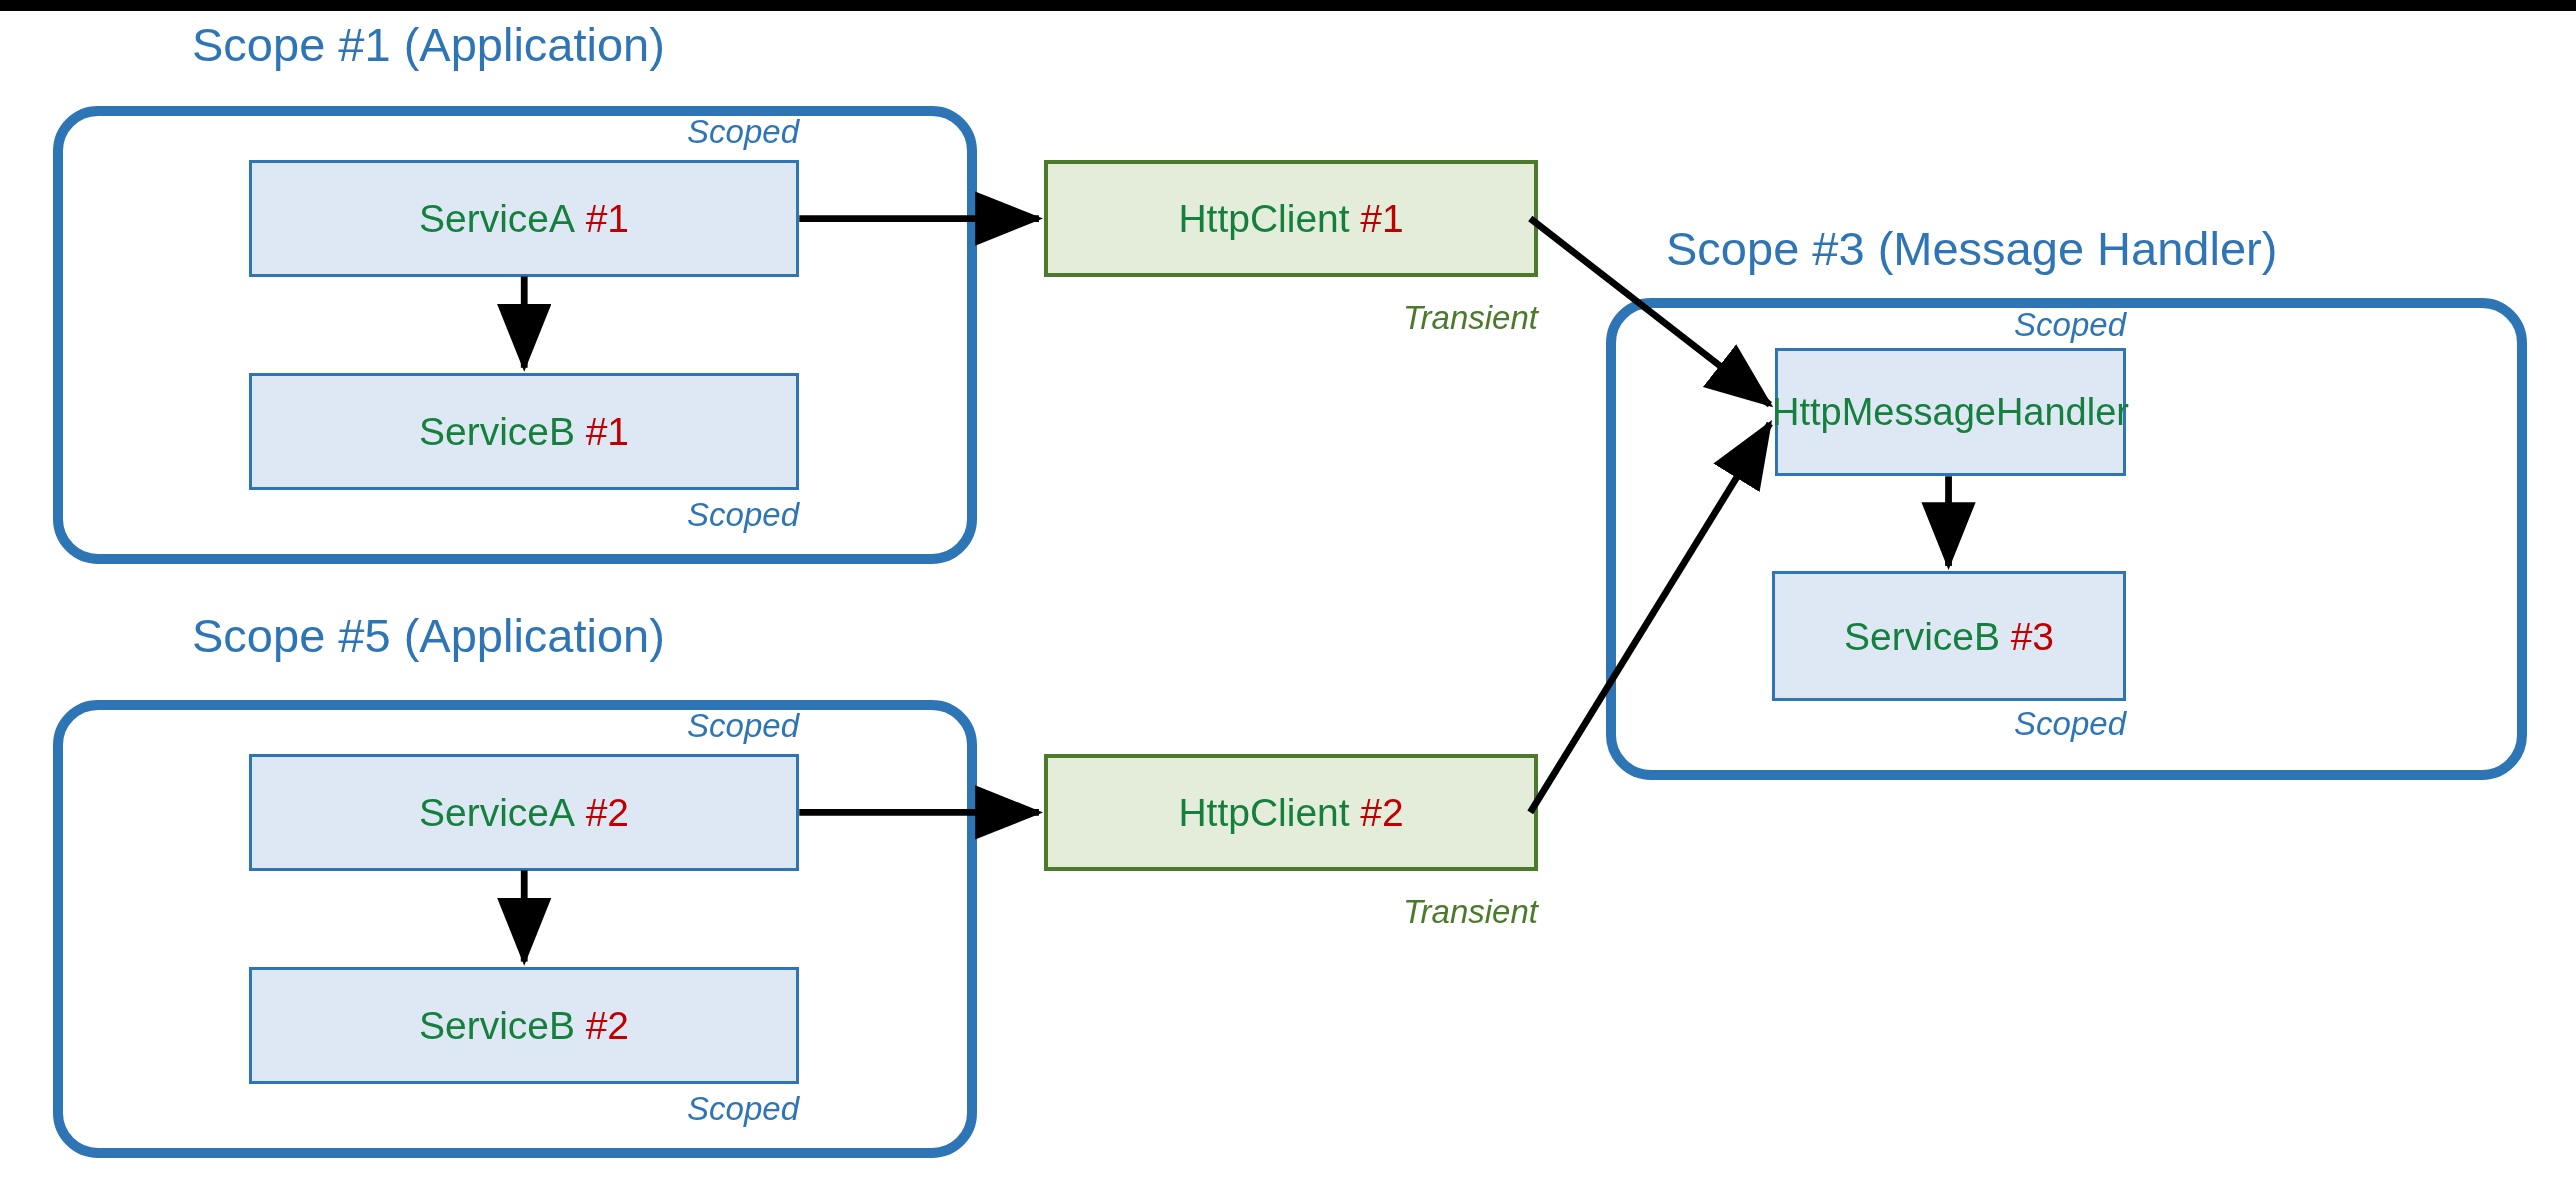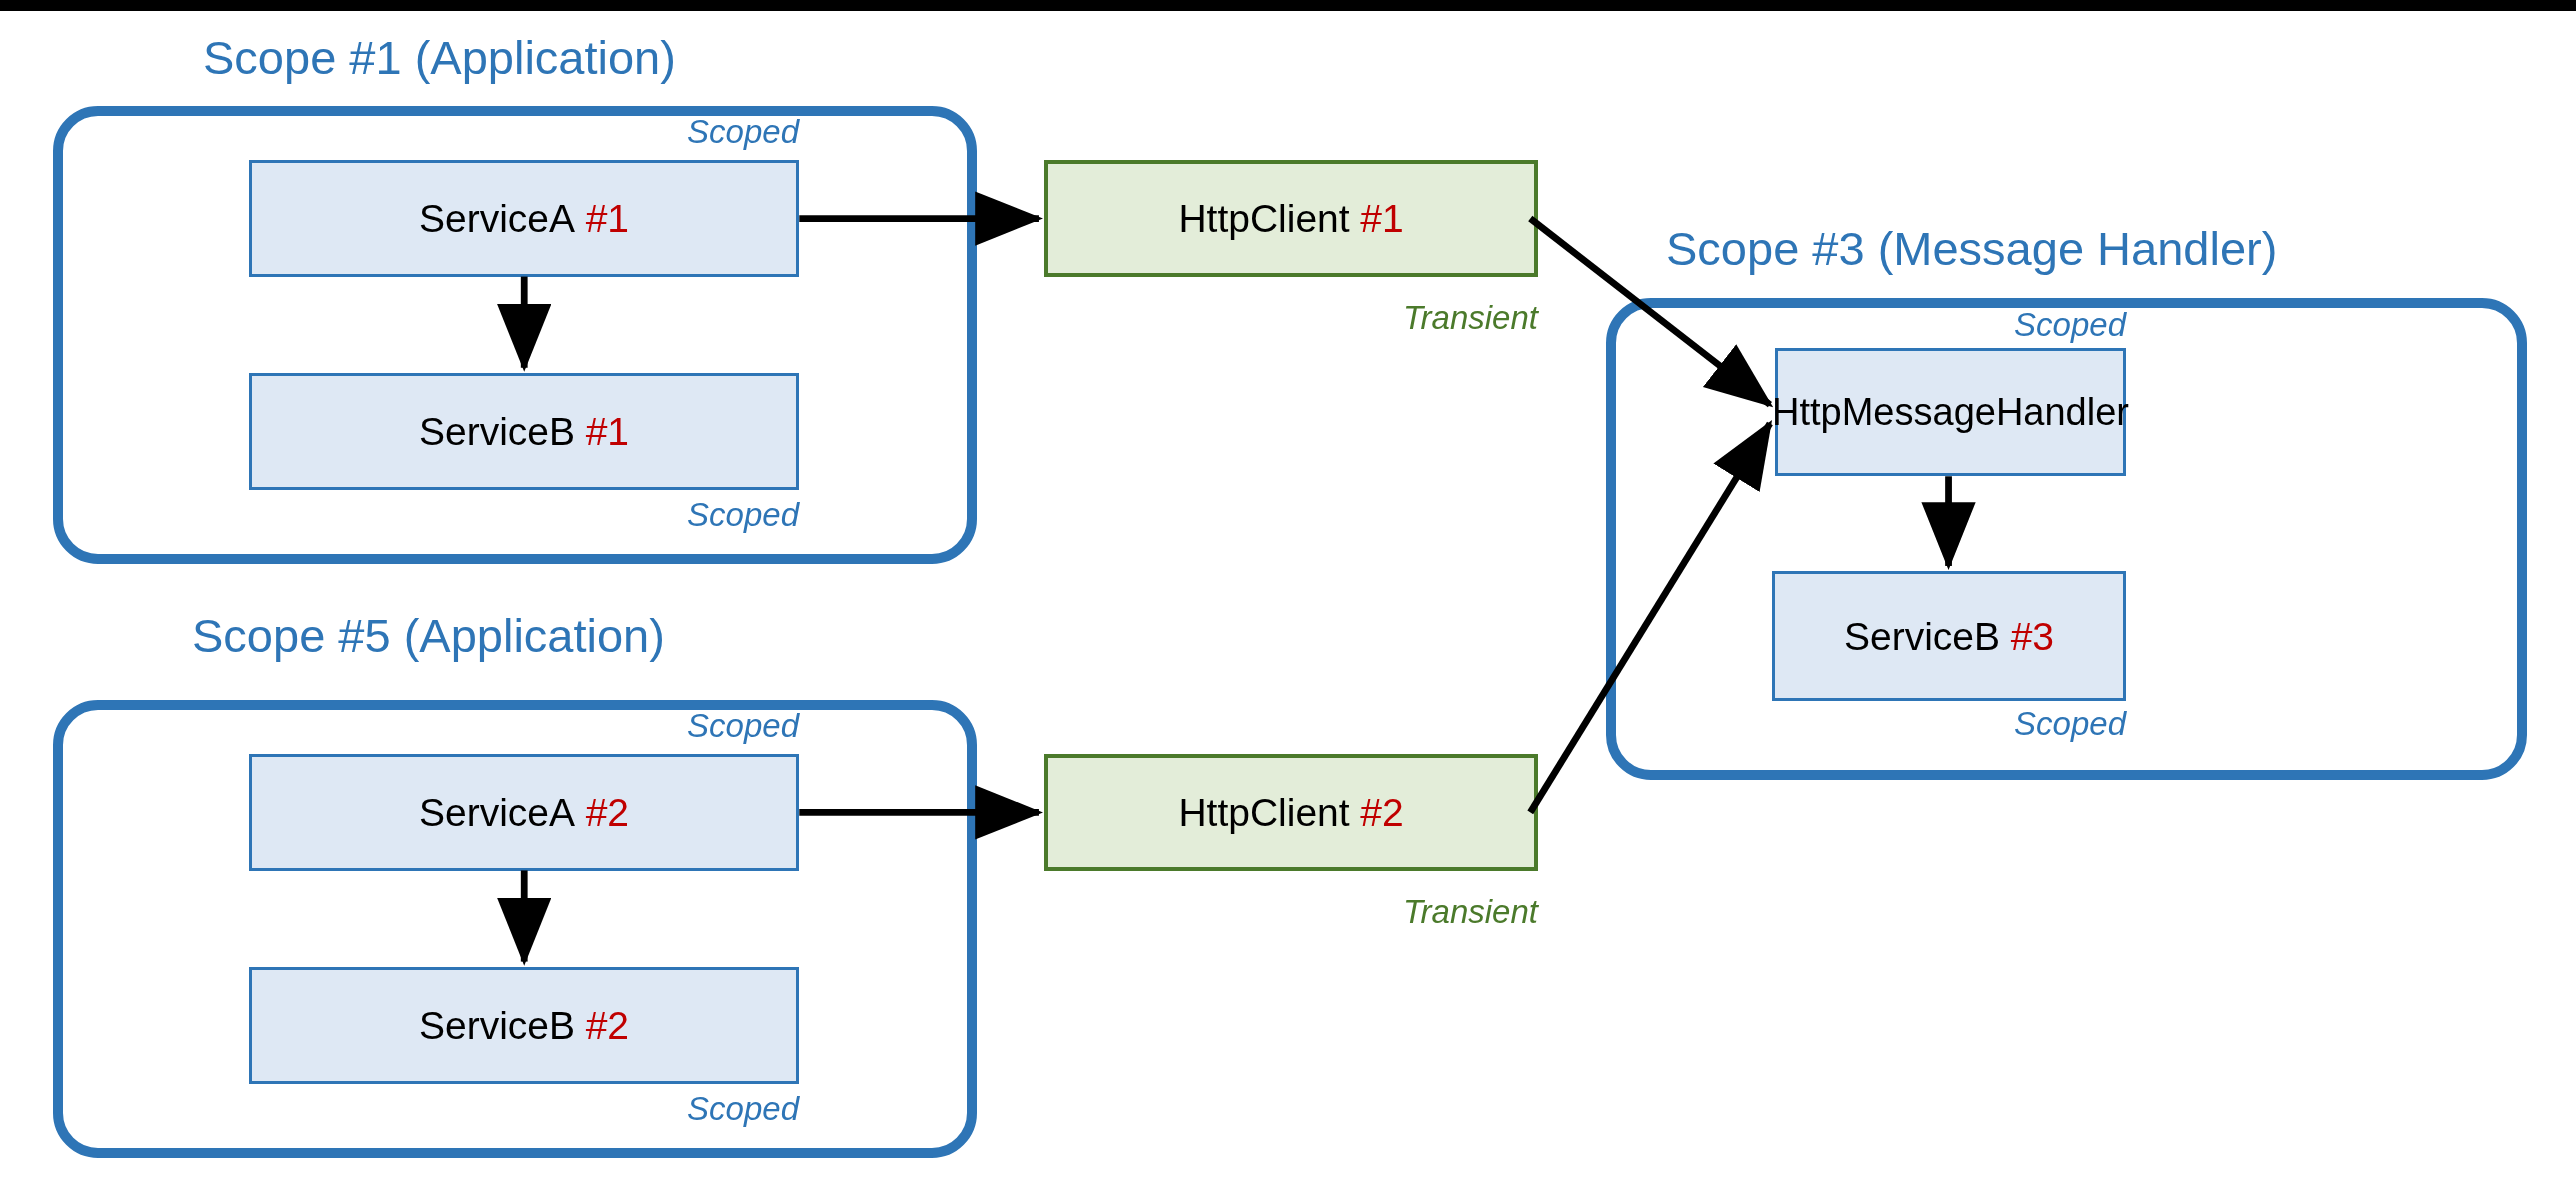--- a/index.html
+++ b/index.html
@@ -69,40 +69,40 @@
   }
   .node.blue {
     background: #DEE8F4;
     border: 3px solid #2E75B6;
   }
   .node.green {
     background: #E3EDD9;
     border: 4.5px solid #4B7A2B;
     text-align: center;
   }
-  .node .name { color: #000000; }
+  .node .name { color: #15803d; }
   .node .idx  { color: #C00000; padding-left: 10.6px; }
 
   
   #arrows {
     position: absolute;
     left: 0; top: 0;
     width: 2576px;
     height: 1202px;
     pointer-events: none;
   }
 </style>
 </head>
 <body>
 
 <div id="stage">
 
   <div class="topbar"></div>
 
-  <div class="scope-title" style="left:192px; top:34px;margin-left:11px;">Scope #1 (Application)</div>
+  <div class="scope-title" style="left:192px; top:21px;">Scope #1 (Application)</div>
 
   <div class="scope" style="left:53px; top:106px; width:924px; height:458px;"></div>
 
   <div class="lifetime scoped" style="left:249px; top:115px; width:550px;">Scoped</div>
 
   <div class="node blue" style="left:249px; top:160px; width:550px; height:117px;">
     <span class="name">ServiceA</span>
       <span class="idx">#1</span>
   </div>
 

